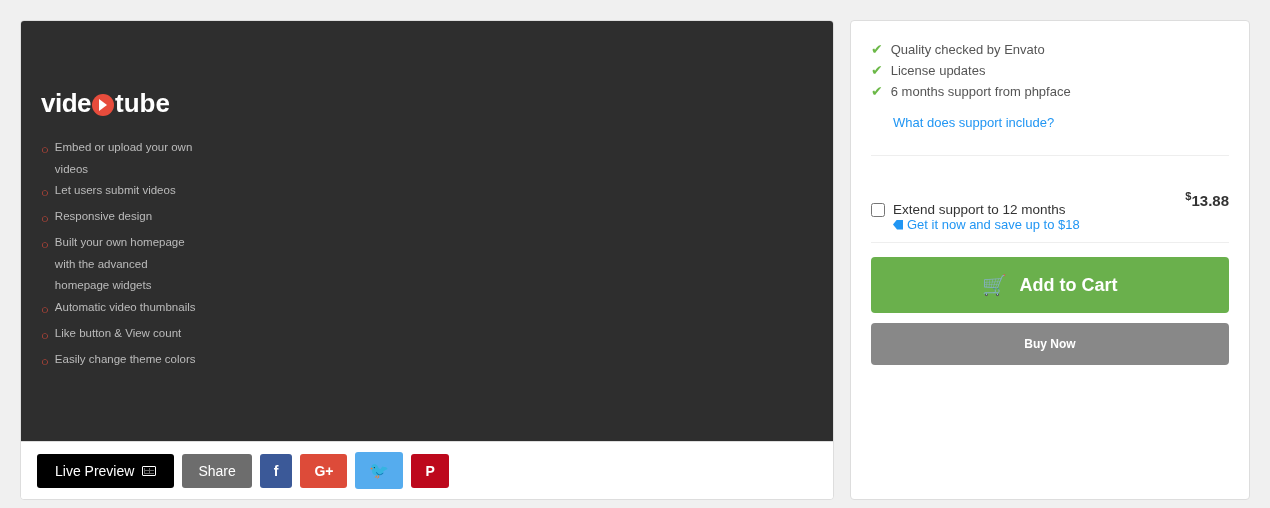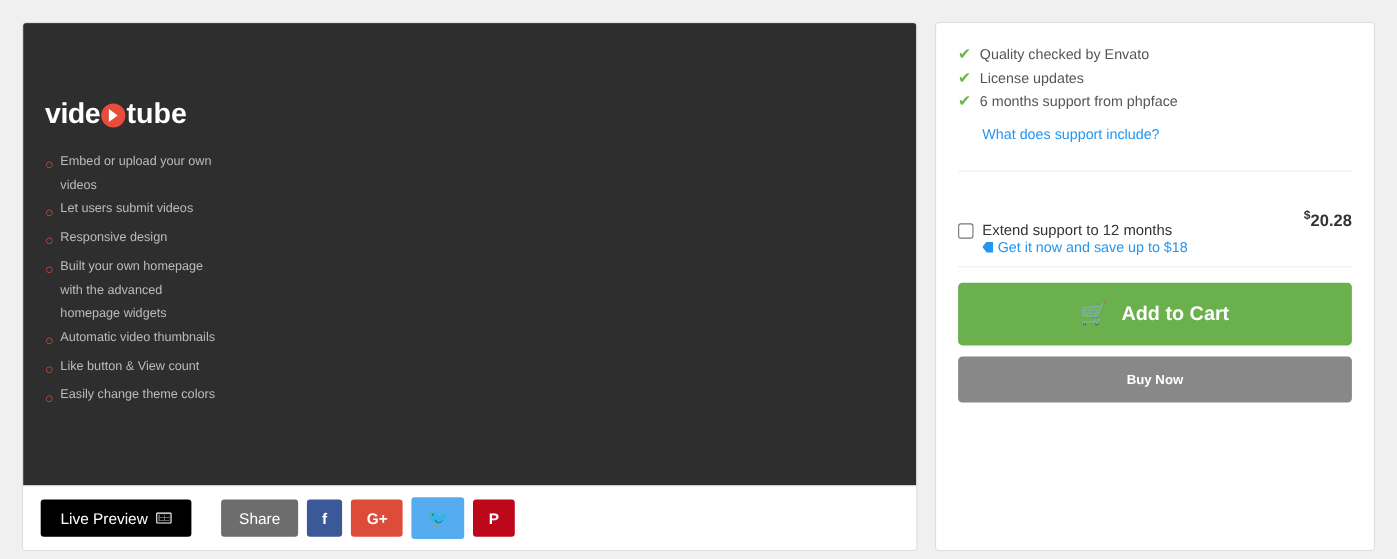--- a/index.html
+++ b/index.html
@@ -269,21 +269,20 @@
     }
 
     .btn-share {
       background: #6d6d6d;
       color: #fff;
       border: none;
       padding: 9px 16px;
       border-radius: 3px;
       font-size: 14px;
       cursor: pointer;
-      margin-left: 19px;
     }
     .btn-social {
       background: #6d6d6d;
       color: #fff;
       border: none;
       padding: 9px 14px;
       border-radius: 3px;
       font-size: 14px;
       cursor: pointer;
       font-weight: bold;
@@ -599,21 +598,21 @@
         <input type="checkbox" class="extend-checkbox" style="">
         <div class="extend-info">
           <div class="extend-title">Extend support to 12 months</div>
           <div class="extend-save">
             <span class="tag-icon"></span>
             <a href="#" class="support-link">Get it now and save up to $18</a>
           </div>
         </div>
       </div>
       <div class="extend-price">
-        <span class="currency">$</span><span>20.28</span>
+        <span class="currency">$</span><span>13.88</span>
       </div>
     </div>
 
     <button class="btn-add-to-cart">
       <span class="cart-icon">🛒</span>
       <span>Add to Cart</span>
     </button>
 
     <button class="btn-buy-now">Buy Now</button>
 

